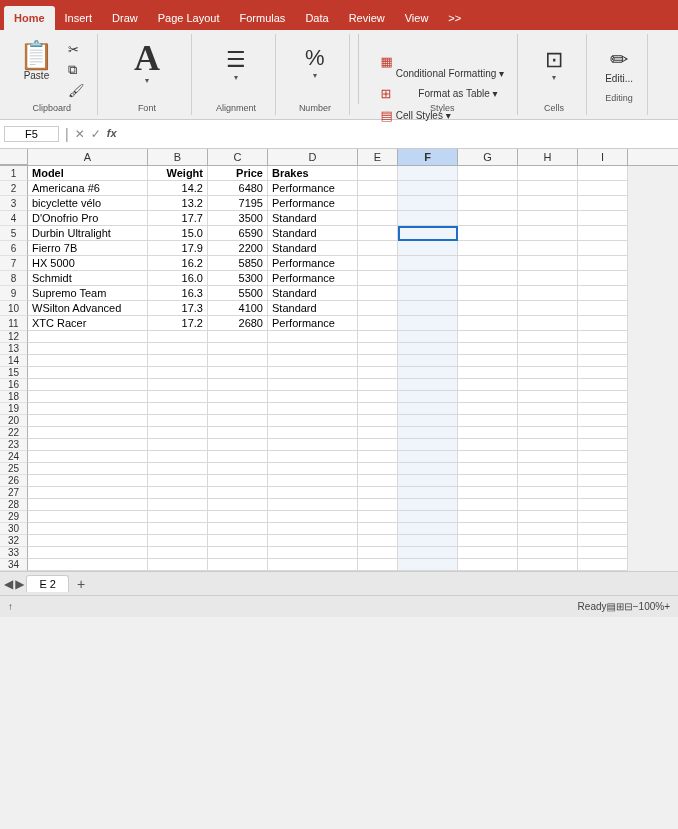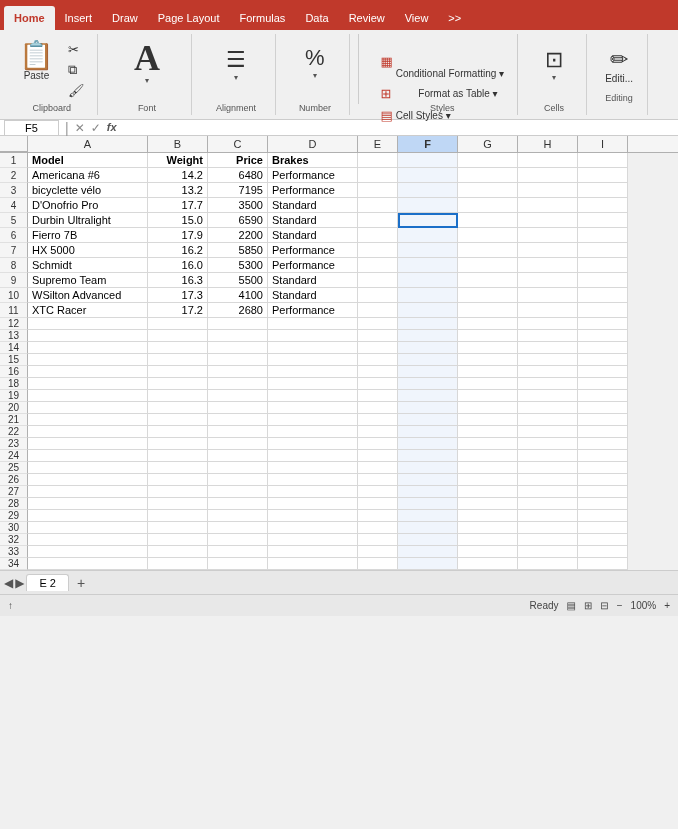--- a/index.html
+++ b/index.html
@@ -16,21 +16,21 @@
     .ribbon-group-label { position: absolute; bottom: 2px; font-size: 9px; color: #555; }
     .ribbon-group-content { display: flex; align-items: flex-start; gap: 4px; flex: 1; }
 
     .ribbon-btn { display: flex; flex-direction: column; align-items: center; cursor: pointer; padding: 3px 5px; border-radius: 3px; font-size: 10px; color: #333; min-width: 40px; }
 
     .ribbon-btn-small { display: flex; align-items: center; gap: 3px; cursor: pointer; padding: 2px 5px; border-radius: 2px; font-size: 10px; color: #333; white-space: nowrap; }
 
     .ribbon-column { display: flex; flex-direction: column; gap: 1px; justify-content: flex-start; padding-top: 2px; }
 
     
-    .formula-bar { background: #fff; border-bottom: 1px solid #ccc; display: flex; align-items: center; height: 16px; padding: 0 4px; gap: 4px; }
+    .formula-bar { background: #fff; border-bottom: 1px solid #ccc; display: flex; align-items: center; height: 29px; padding: 0 4px; gap: 4px; }
     .cell-ref { width: 55px; border: 1px solid #ccc; font-size: 11px; padding: 1px 4px; text-align: center; background: #fff; }
     .formula-divider { color: #999; font-size: 14px; padding: 0 2px; }
     .formula-icons { display: flex; gap: 6px; color: #555; font-size: 12px; cursor: pointer; }
     .formula-input { flex: 1; border: none; font-size: 11px; padding: 1px 4px; outline: none; }
 
     
     .spreadsheet-container { display: flex; flex-direction: column; flex: 1; overflow: hidden; }
 
     
     .col-header-row { display: flex; background: #f5f5f5; border-bottom: 1px solid #b0b0b0; }
@@ -55,21 +55,21 @@
     .col-h { width: 60px; min-width: 60px; }
     .col-i { width: 50px; min-width: 50px; }
 
     
     .tab-bar { background: #e8e8e8; border-top: 1px solid #ccc; display: flex; align-items: center; height: 24px; padding: 0 4px; gap: 2px; }
     .sheet-tab { font-size: 11px; padding: 2px 12px; border: 1px solid #ccc; background: #fff; border-radius: 3px 3px 0 0; cursor: pointer; border-bottom: none; }
     .add-tab { font-size: 14px; cursor: pointer; color: #555; padding: 0 6px; }
 
     
     .status-bar { background: #e8e8e8; border-top: 1px solid #ccc; display: flex; align-items: center; height: 22px; padding: 0 8px; font-size: 10px; color: #444; justify-content: space-between; }
-    .status-right { display: flex; gap: 8px; align-items: center; }
+    .status-right { display: flex; gap: 0; align-items: center; }
 
     .divider-v { width: 1px; background: #ccc; height: 70px; margin: 0 4px; }
   </style>
 </head>
 <body>
 
 <div style="background:#c0392b;">
   <div class="ribbon-tabs">
     <div class="ribbon-tab active">Home</div>
     <div class="ribbon-tab">Insert</div>
@@ -434,32 +434,20 @@
           <div class="cell col-b"></div>
           <div class="cell col-c"></div>
           <div class="cell col-d"></div>
           <div class="cell col-e"></div>
           <div class="cell col-f" style="background: rgb(240, 245, 252);"></div>
           <div class="cell col-g"></div>
           <div class="cell col-h"></div>
           <div class="cell col-i"></div>
         </div>
         <div class="sheet-row">
-          <div class="row-header">21</div>
-          <div class="cell col-a"></div>
-          <div class="cell col-b"></div>
-          <div class="cell col-c"></div>
-          <div class="cell col-d"></div>
-          <div class="cell col-e"></div>
-          <div class="cell col-f" style="background: rgb(240, 245, 252);"></div>
-          <div class="cell col-g"></div>
-          <div class="cell col-h"></div>
-          <div class="cell col-i"></div>
-        </div>
-        <div class="sheet-row">
           <div class="row-header">22</div>
           <div class="cell col-a"></div>
           <div class="cell col-b"></div>
           <div class="cell col-c"></div>
           <div class="cell col-d"></div>
           <div class="cell col-e"></div>
           <div class="cell col-f" style="background: rgb(240, 245, 252);"></div>
           <div class="cell col-g"></div>
           <div class="cell col-h"></div>
           <div class="cell col-i"></div>

